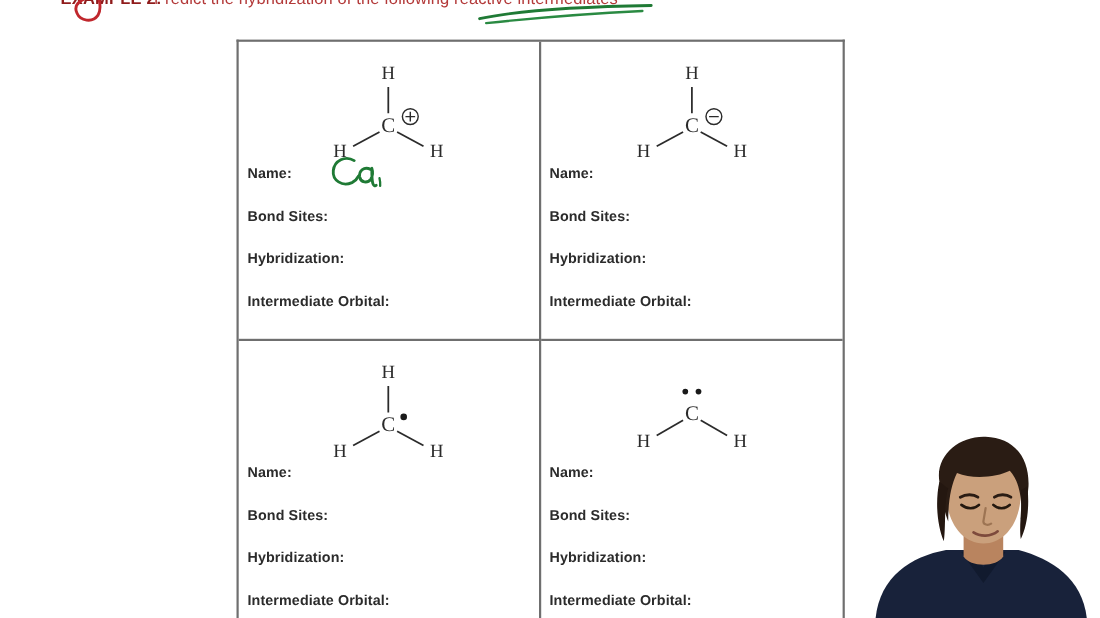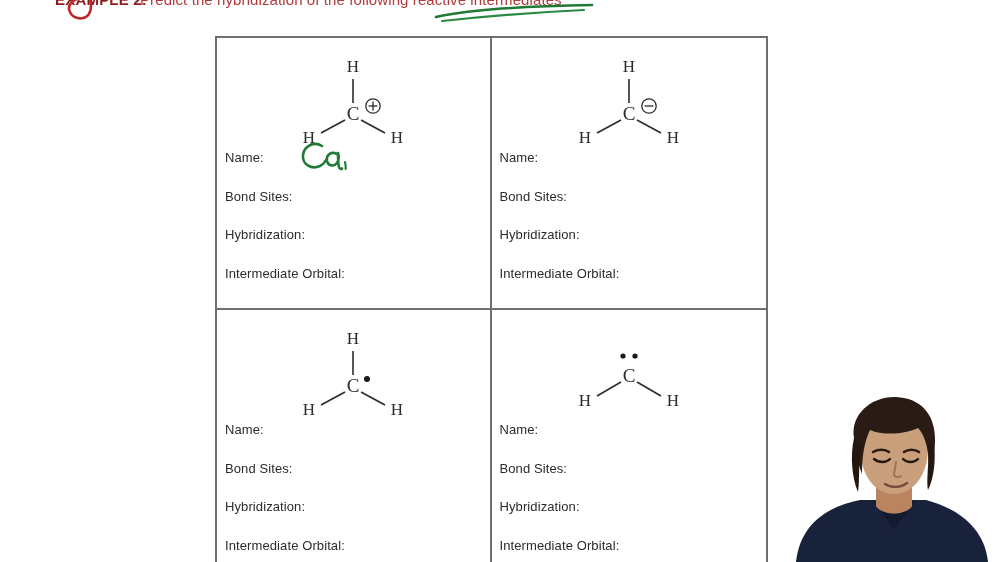--- a/index.html
+++ b/index.html
@@ -97,21 +97,21 @@
   
   .fields {
     position: absolute;
     left: 8px;
     right: 8px;
     top: 112px;
   }
   .field-row {
     height: 38.5px;
     font-size: 13px;
-    font-weight: normal;
+    font-weight: bold;
     color: #2b2b2b;
     letter-spacing: 0.1px;
     position: relative;
   }
   .field-label { position: absolute; left: 0; top: 0; }
   .field-answer {
     position: absolute;
     left: 72px;
     top: -12px;
     font-family: "DejaVu Serif", serif;

